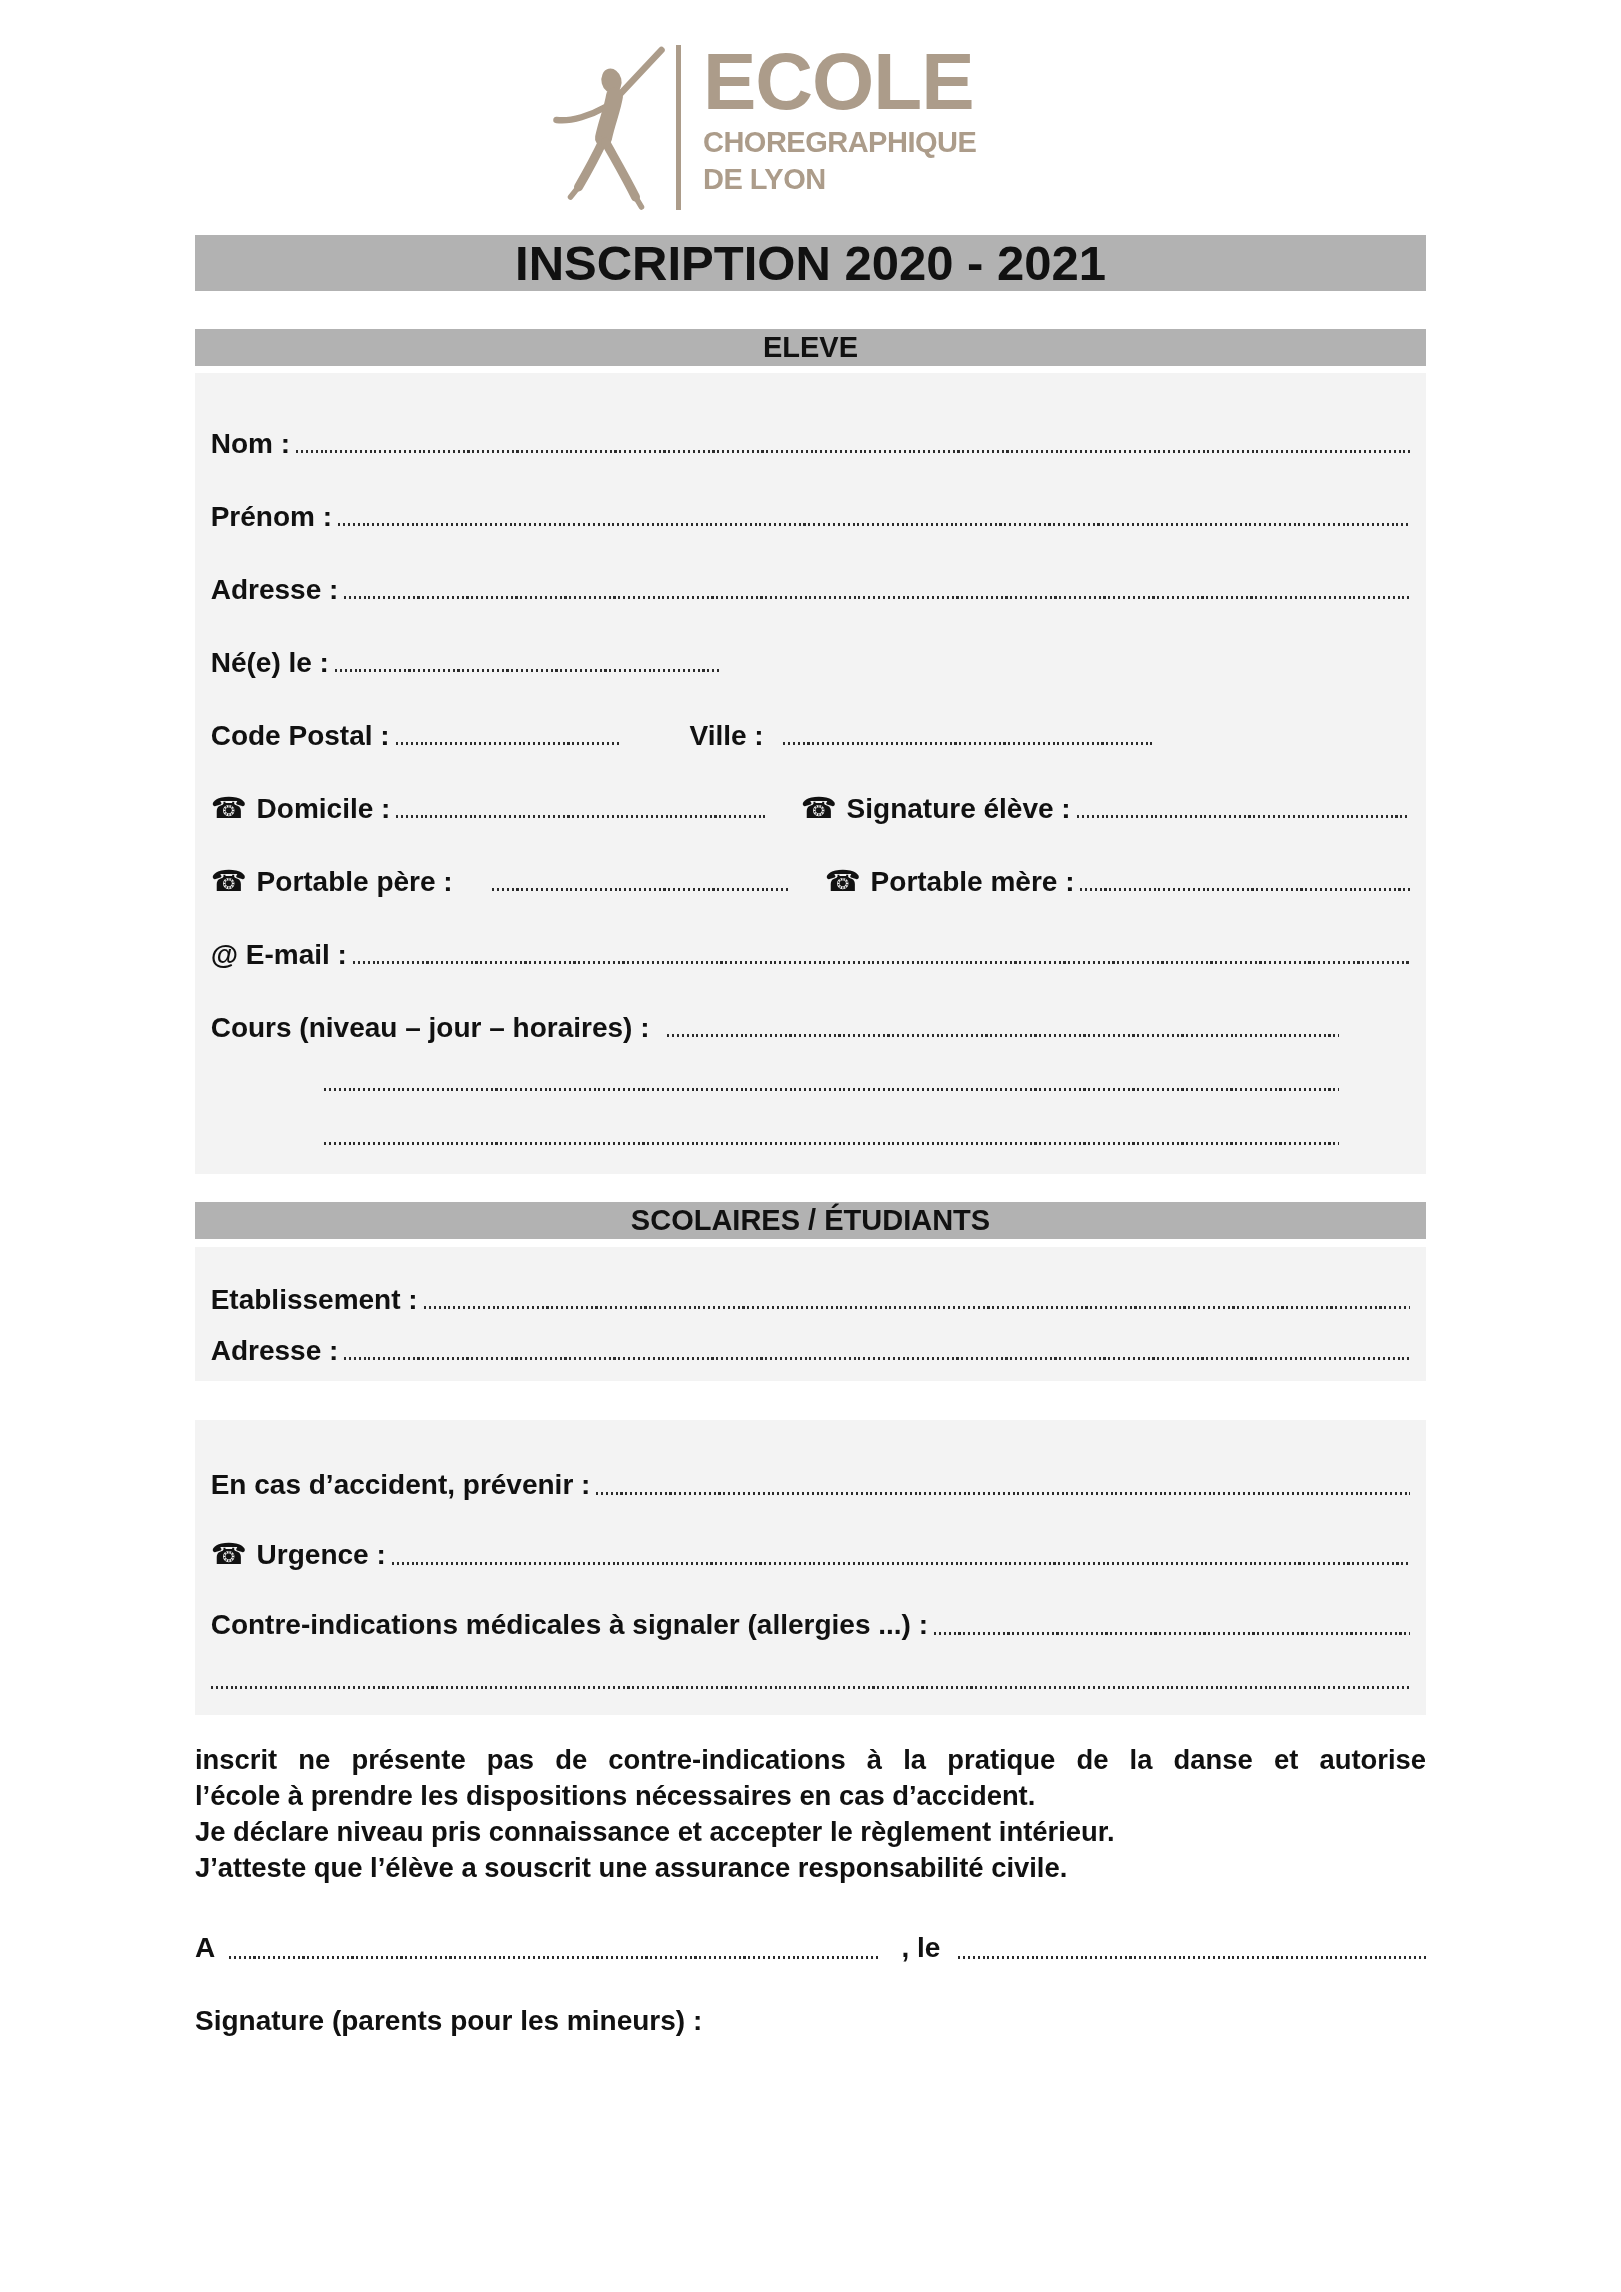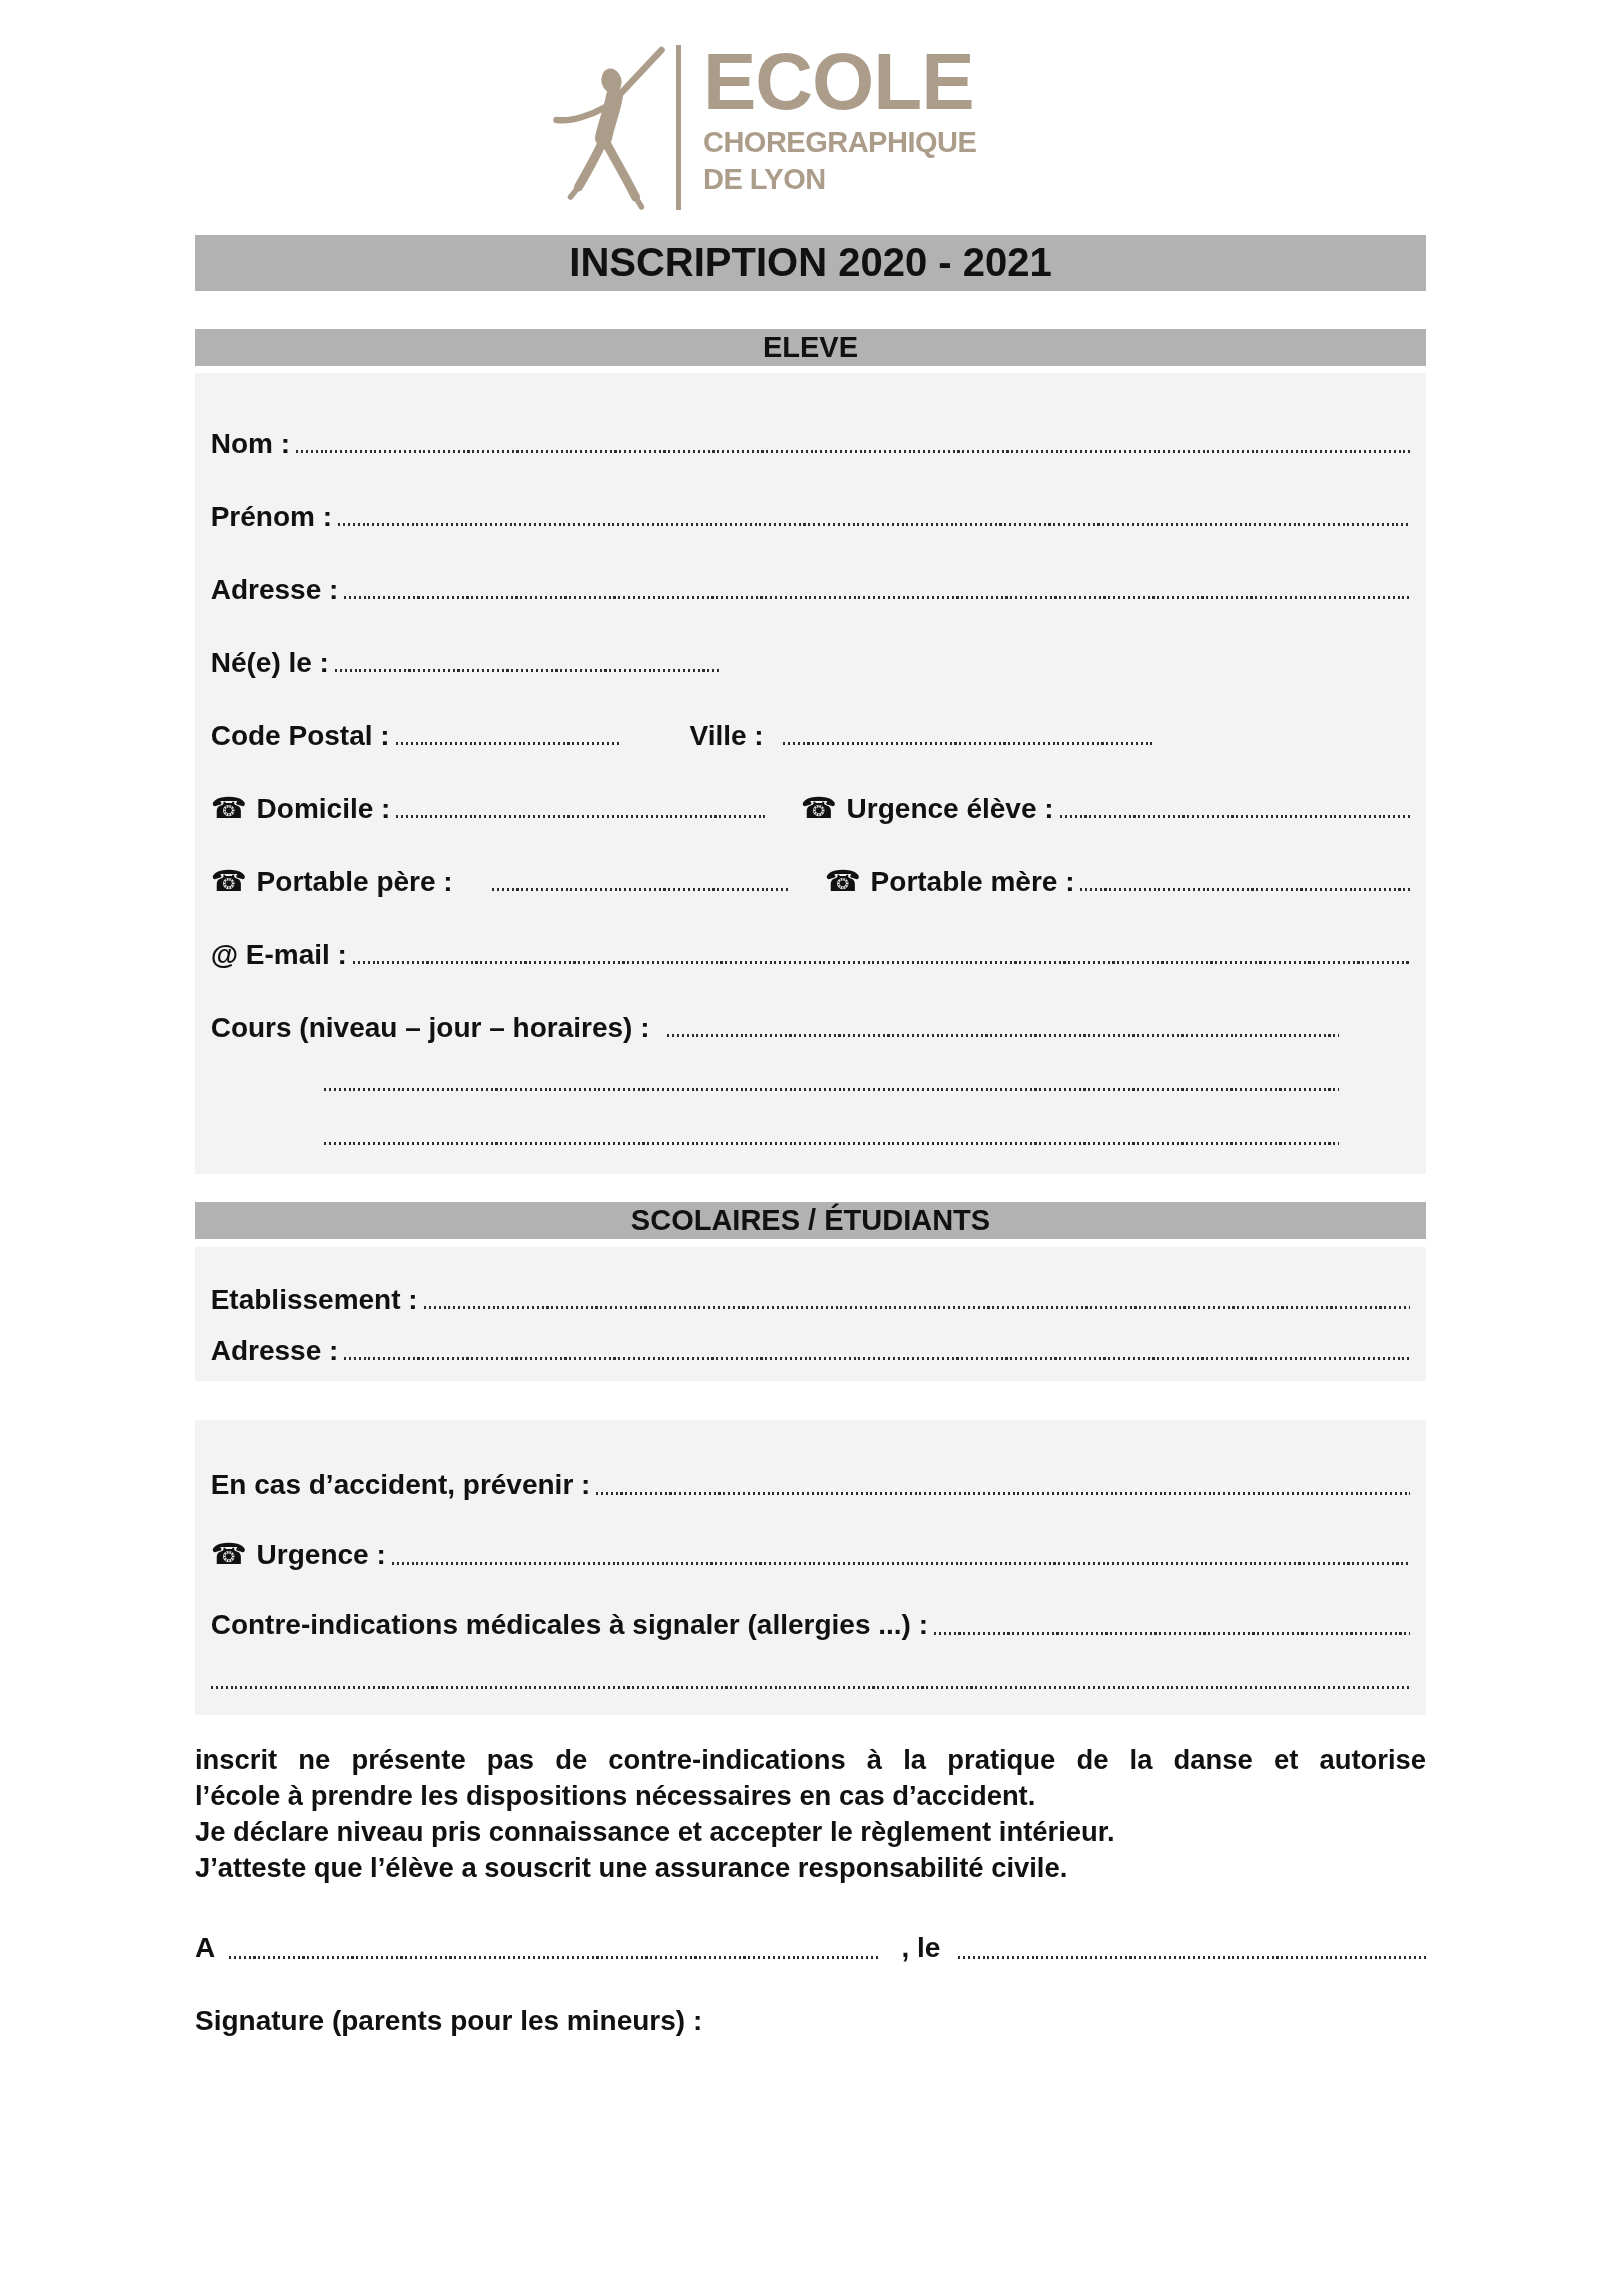--- a/index.html
+++ b/index.html
@@ -23,21 +23,21 @@
   .dancer{width:114px;height:165px;color:var(--brand-tan);flex:none;}
   .logo-divider{width:4.9px;height:165px;background:var(--brand-tan);margin:0 21.6px 0 9.8px;flex:none;}
   .logo-text{color:var(--brand-tan);}
   .logo-l1{font-size:80px;line-height:0.92;letter-spacing:-1px;}
   .logo-l2{font-size:29px;letter-spacing:-0.5px;margin-top:9.8px;line-height:1;}
   .logo-l3{font-size:29px;letter-spacing:-0.5px;margin-top:7.8px;line-height:1;}
 
   
   .title-bar{margin-top:24.5px;height:56px;background:var(--bar-gray);
     display:flex;align-items:center;justify-content:center;
-    font-size:40px;letter-spacing:0;}
+    font-size:49px;letter-spacing:0;}
   .section-bar{height:37px;background:var(--bar-gray);
     display:flex;align-items:center;justify-content:center;
     font-size:29px;}
   .section-bar.eleve{margin-top:38px;}
   .section-bar.scolaires{margin-top:28px;}
 
   
   .panel{background:var(--panel-gray);padding:0 15.7px;}
   .panel.eleve{margin-top:7.8px;padding-top:13.7px;padding-bottom:21.6px;}
   .panel.scolaires{margin-top:8.8px;padding-top:17.6px;padding-bottom:13.7px;}
@@ -133,21 +133,21 @@
       <span class="leader w376" style="margin-left:19.6px;"></span>
     </div>
     <div class="f-row">
       <span class="half">
         <span class="ph">☎</span>
         <span class="lbl">Domicile :</span>
         <span class="leader"></span>
       </span>
       <span class="half2">
         <span class="ph">☎</span>
-        <span class="lbl">Urgence élève :</span>
+        <span class="lbl">Signature élève :</span>
         <span class="leader"></span>
       </span>
     </div>
     <div class="f-row">
       <span class="half w591">
         <span class="ph">☎</span>
         <span class="lbl">Portable père :</span>
         <span class="leader" style="margin-left:39px;"></span>
       </span>
       <span class="half2">

